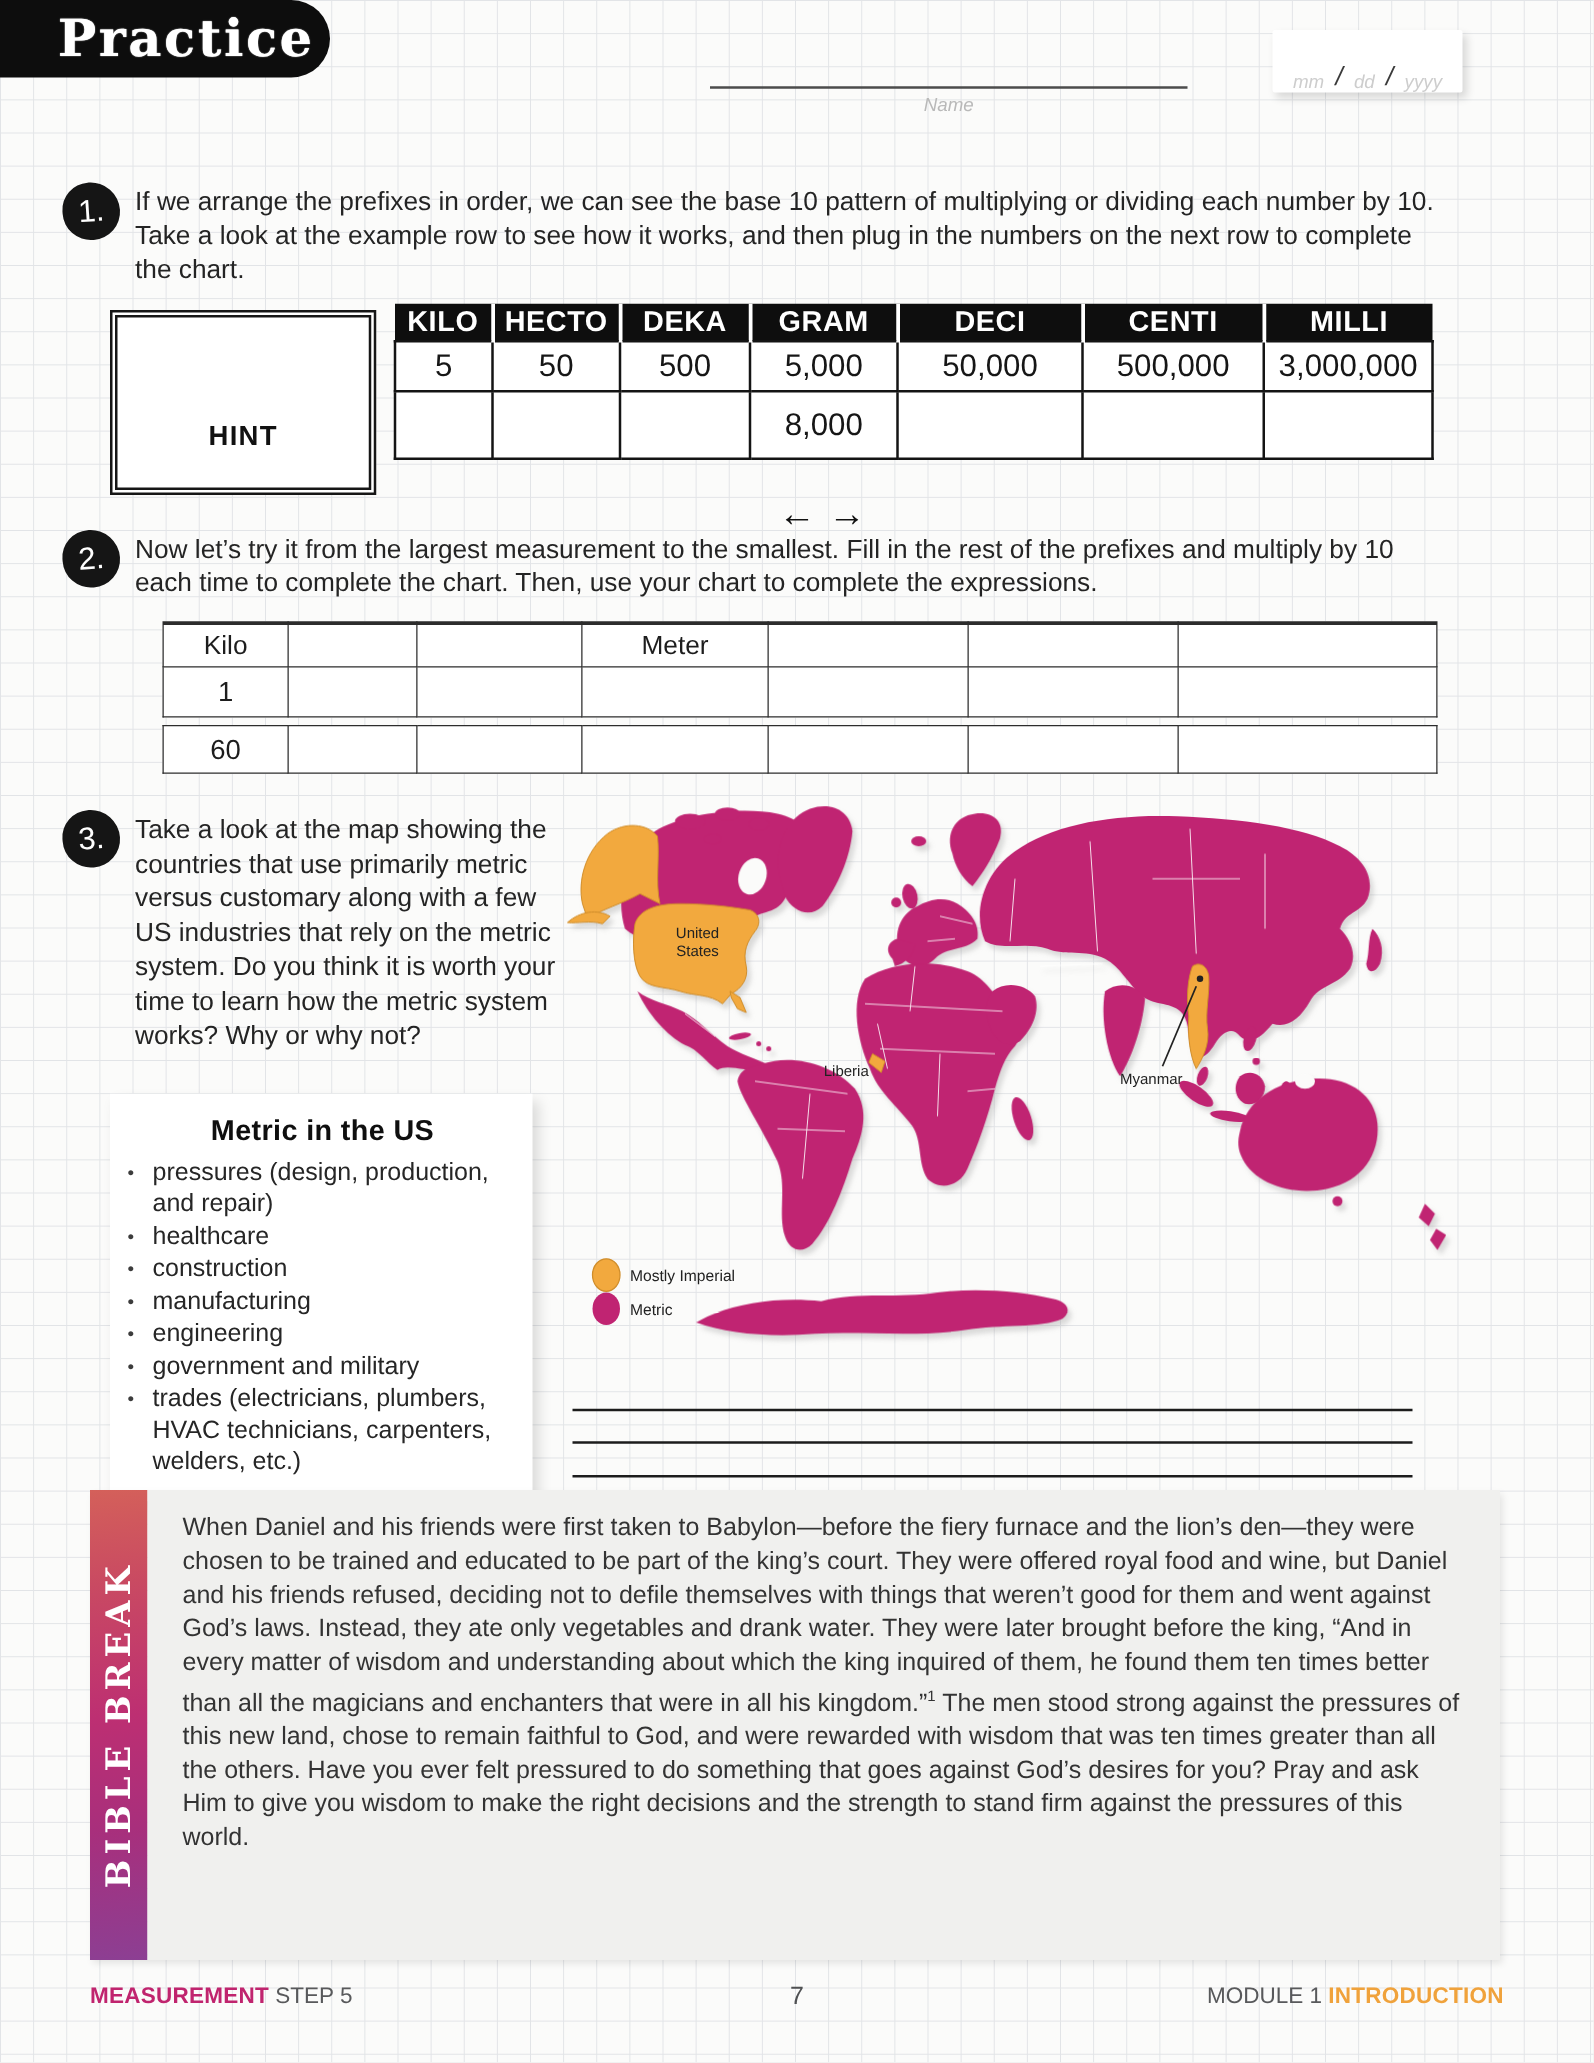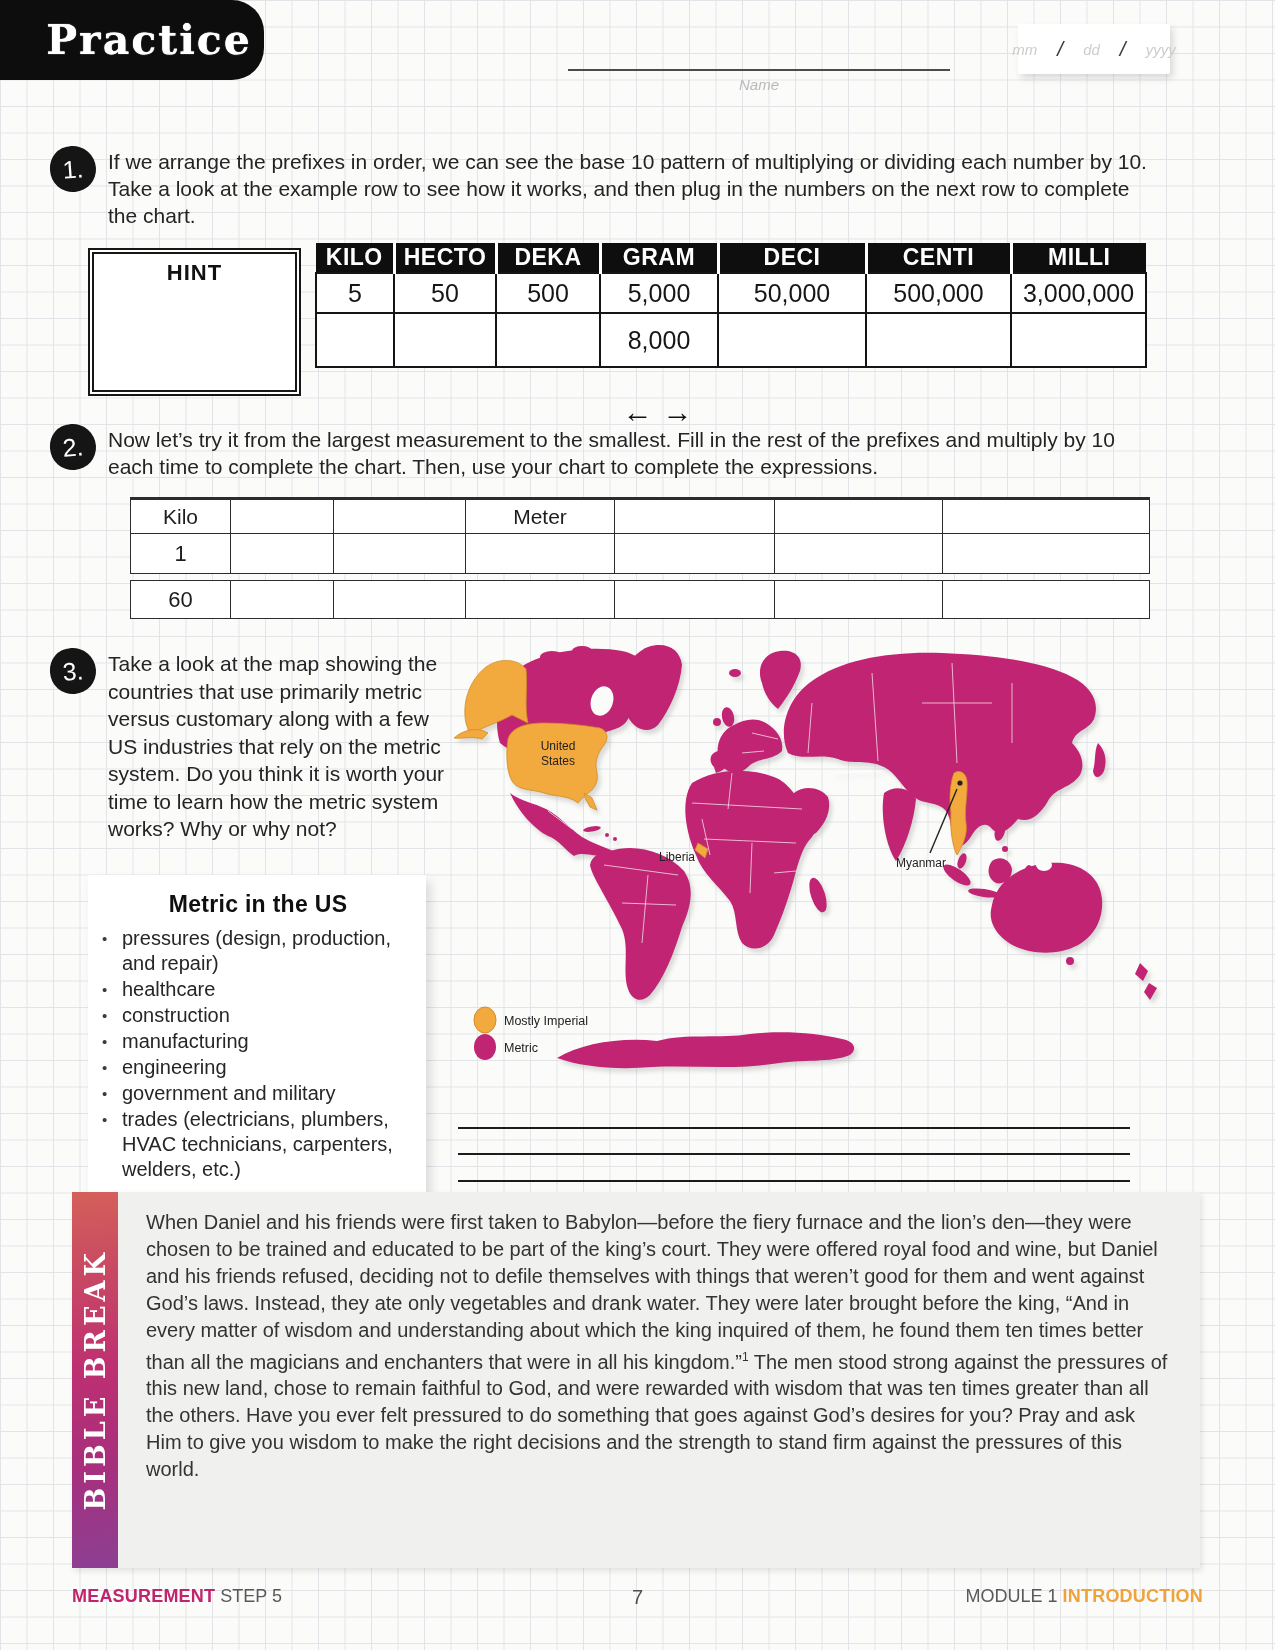--- a/index.html
+++ b/index.html
@@ -10,59 +10,59 @@
     background-color:#fbfbfa;
     background-image:
       linear-gradient(#e2e4e7 1px, transparent 1px),
       linear-gradient(90deg, #e2e4e7 1px, transparent 1px);
     background-size:26.5px 26.5px;
     overflow:hidden;
   }
 
   
   .practice-badge {
-    position:absolute; left:0; top:66; width:264px; height:80px;
+    position:absolute; left:0; top:66; width:264px; height:62px;
     background:#0d0d0d; border-radius:0 32px 32px 0;
     display:flex; align-items:center; justify-content:center; padding-left:34px;
   }
   .practice-badge span {
     font-family:"DejaVu Serif", serif; font-weight:bold; color:#fff;
     font-size:41px; letter-spacing:2px; text-shadow:0 0 1px #fff;
   }
   .name-line {
     position:absolute; left:568px; top:44px; width:382px; height:27px;
     border-bottom:2.5px solid #4c4c4c;
   }
   .name-label {
     position:absolute; left:568px; top:76px; width:382px; text-align:center;
     font-style:italic; color:#b9b9b9; font-size:15px;
   }
   .date-box {
     position:absolute; left:1018px; top:24px; width:152px; height:50px;
     background:#fff; border-radius:2px; box-shadow:3px 4px 7px rgba(0,0,0,0.14);
-    display:flex; align-items:center; justify-content:center; gap:20px;
+    display:flex; align-items:flex-end; justify-content:center; gap:9px;
   }
   .date-box .ph { font-style:italic; color:#cdcdcd; font-size:15px; }
   .date-box .slash { color:#3a3a3a; font-size:21px; font-style:italic; }
 
   
   .qnum {
     position:absolute; width:46px; height:46px; background:#151515;
     border-radius:48% 52% 50% 50%; color:#fff; font-size:25px;
     display:flex; align-items:center; justify-content:center;
     transform:rotate(-4deg);
   }
   .qtext { position:absolute; font-size:21px; line-height:27px; color:#242424; }
 
   
   .hint-box {
     position:absolute; left:88px; top:248px; width:213px; height:148px;
     background:#fff; border:6px double #161616;
-    display:flex; flex-direction:column; align-items:center; justify-content:space-between;
-    padding:6px 8px; text-align:center;
+    display:flex; flex-direction:column; align-items:center; justify-content:flex-end;
+    padding:22px 8px; text-align:center;
   }
   .hint-box .hint-title { font-weight:bold; font-size:22px; letter-spacing:1px; color:#111; margin-bottom:6px; }
   .hint-box .hint-text { font-size:18.5px; line-height:24px; color:#222; }
 
   
   .prefix-table {
     position:absolute; left:315px; top:243px; width:830px;
     border-collapse:collapse; table-layout:fixed;
   }
   .prefix-table td { text-align:center; vertical-align:middle; }

